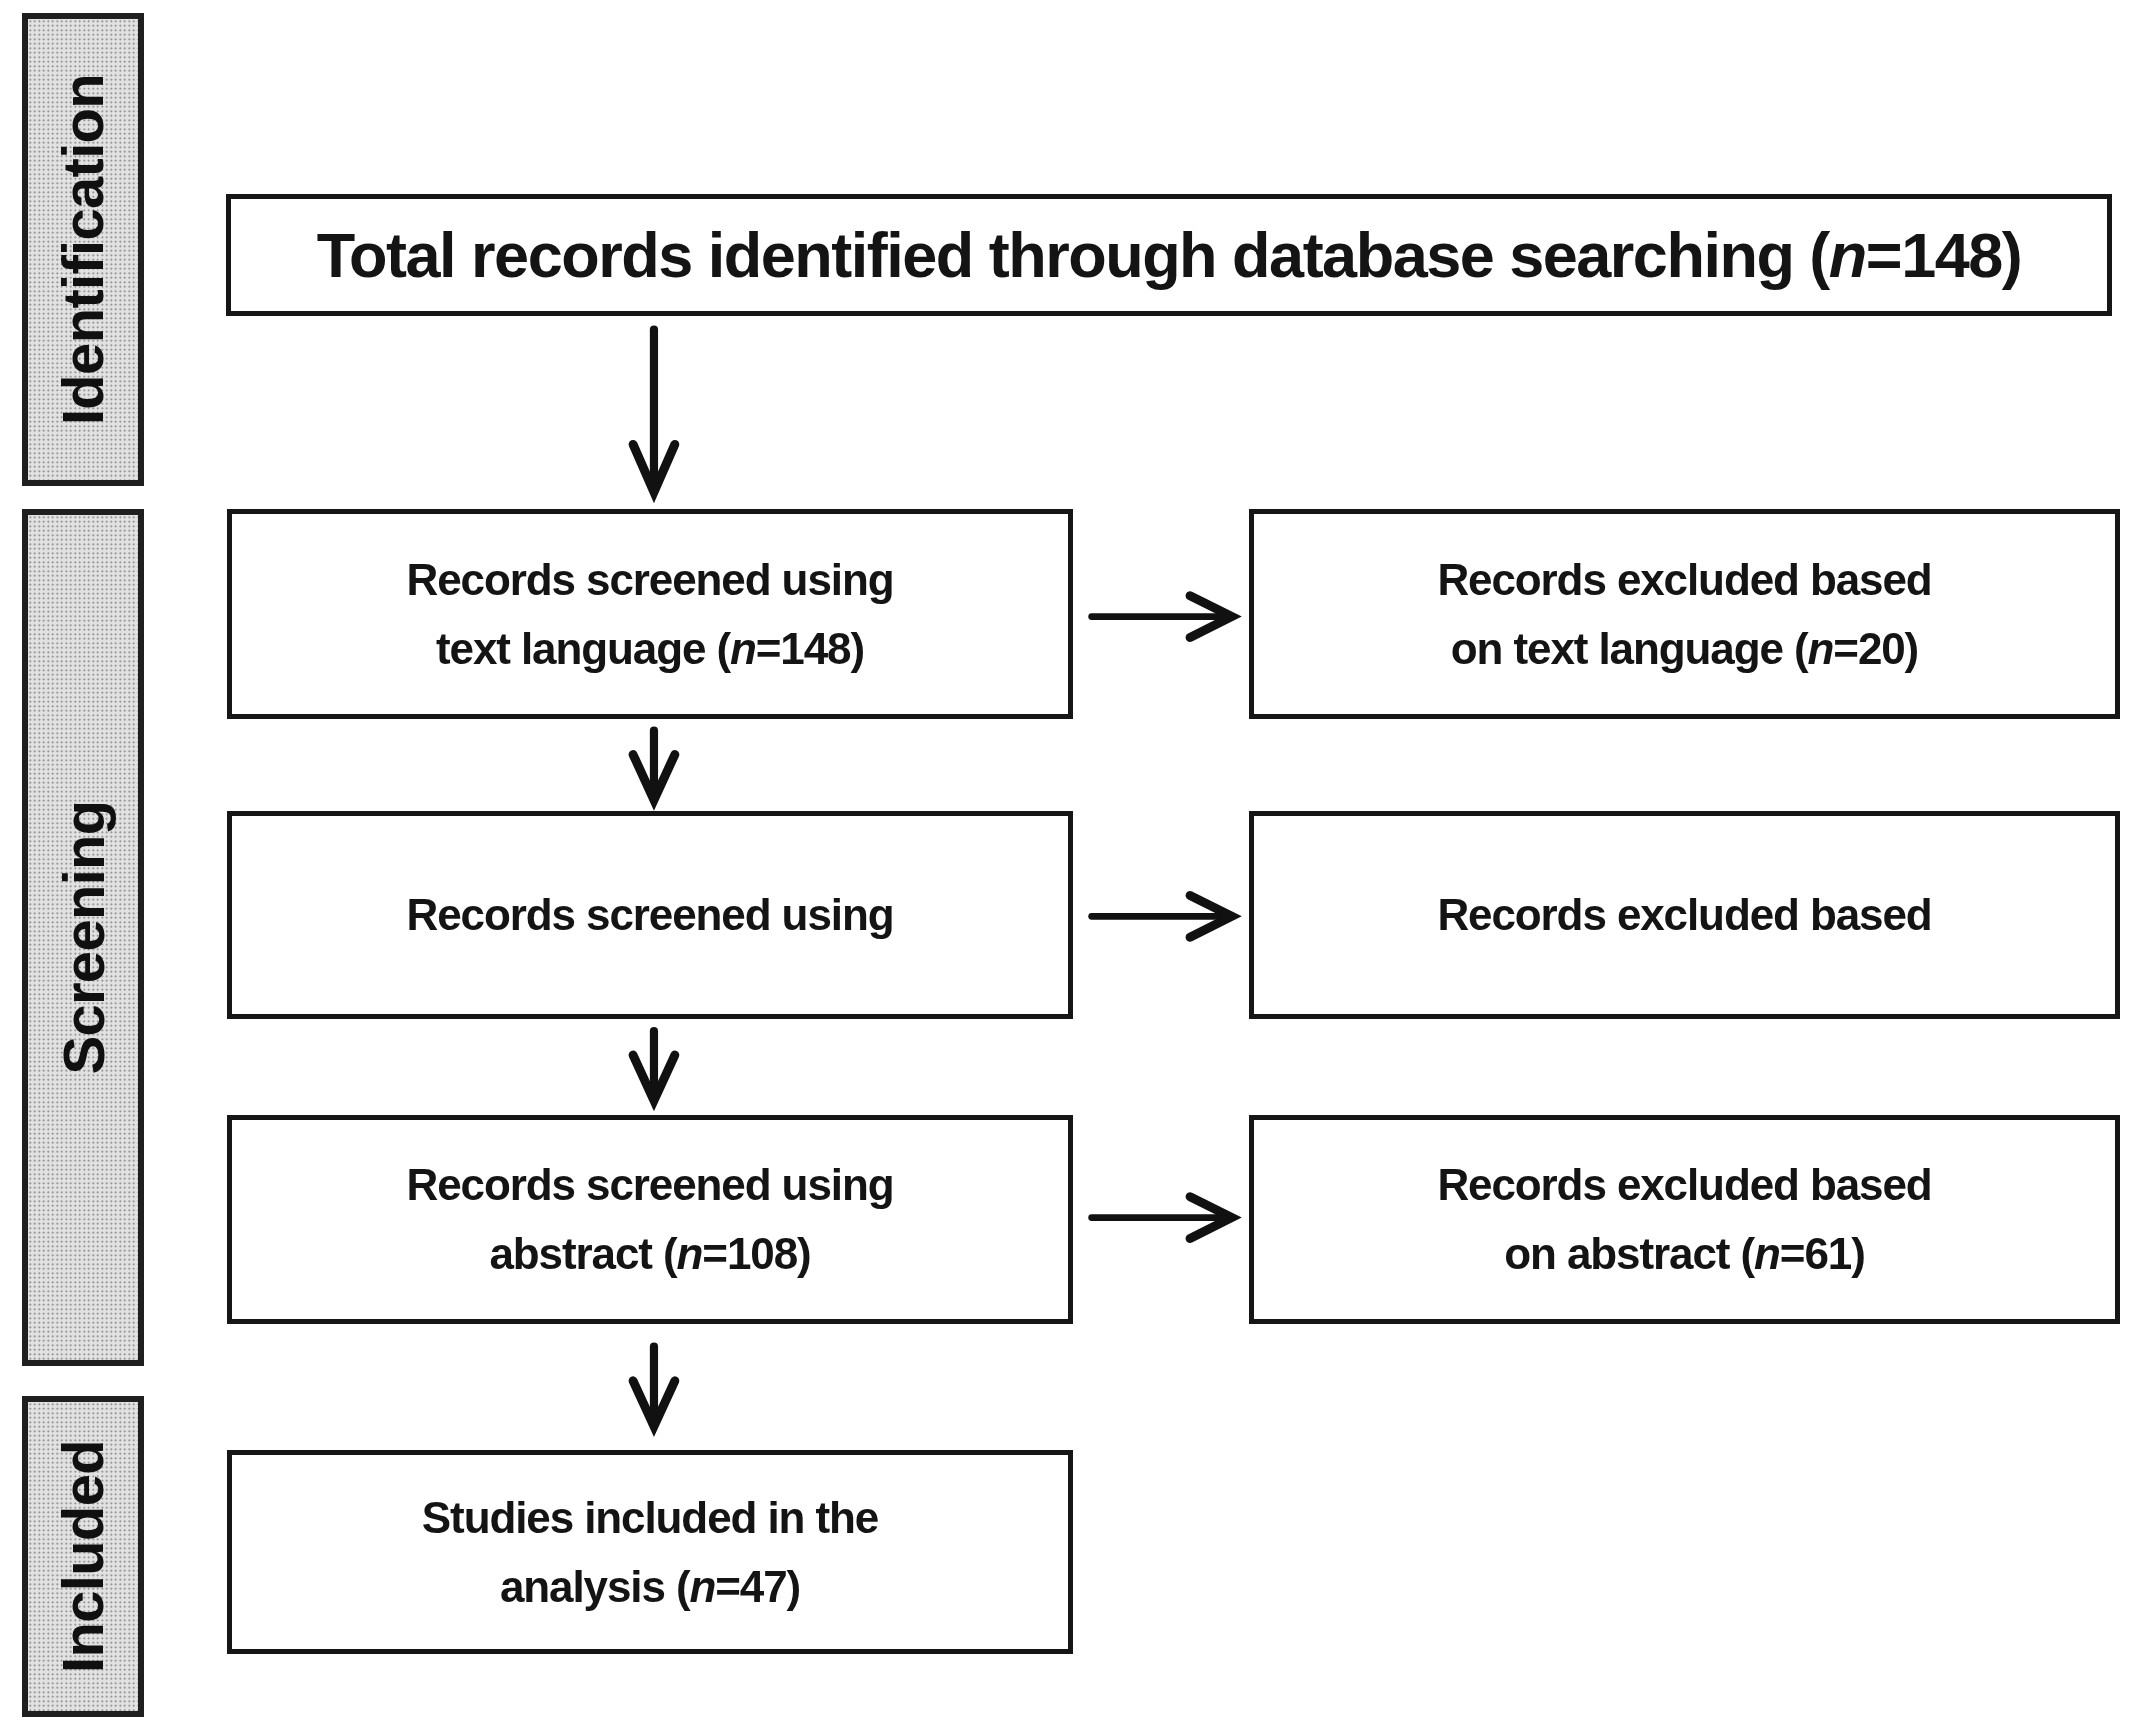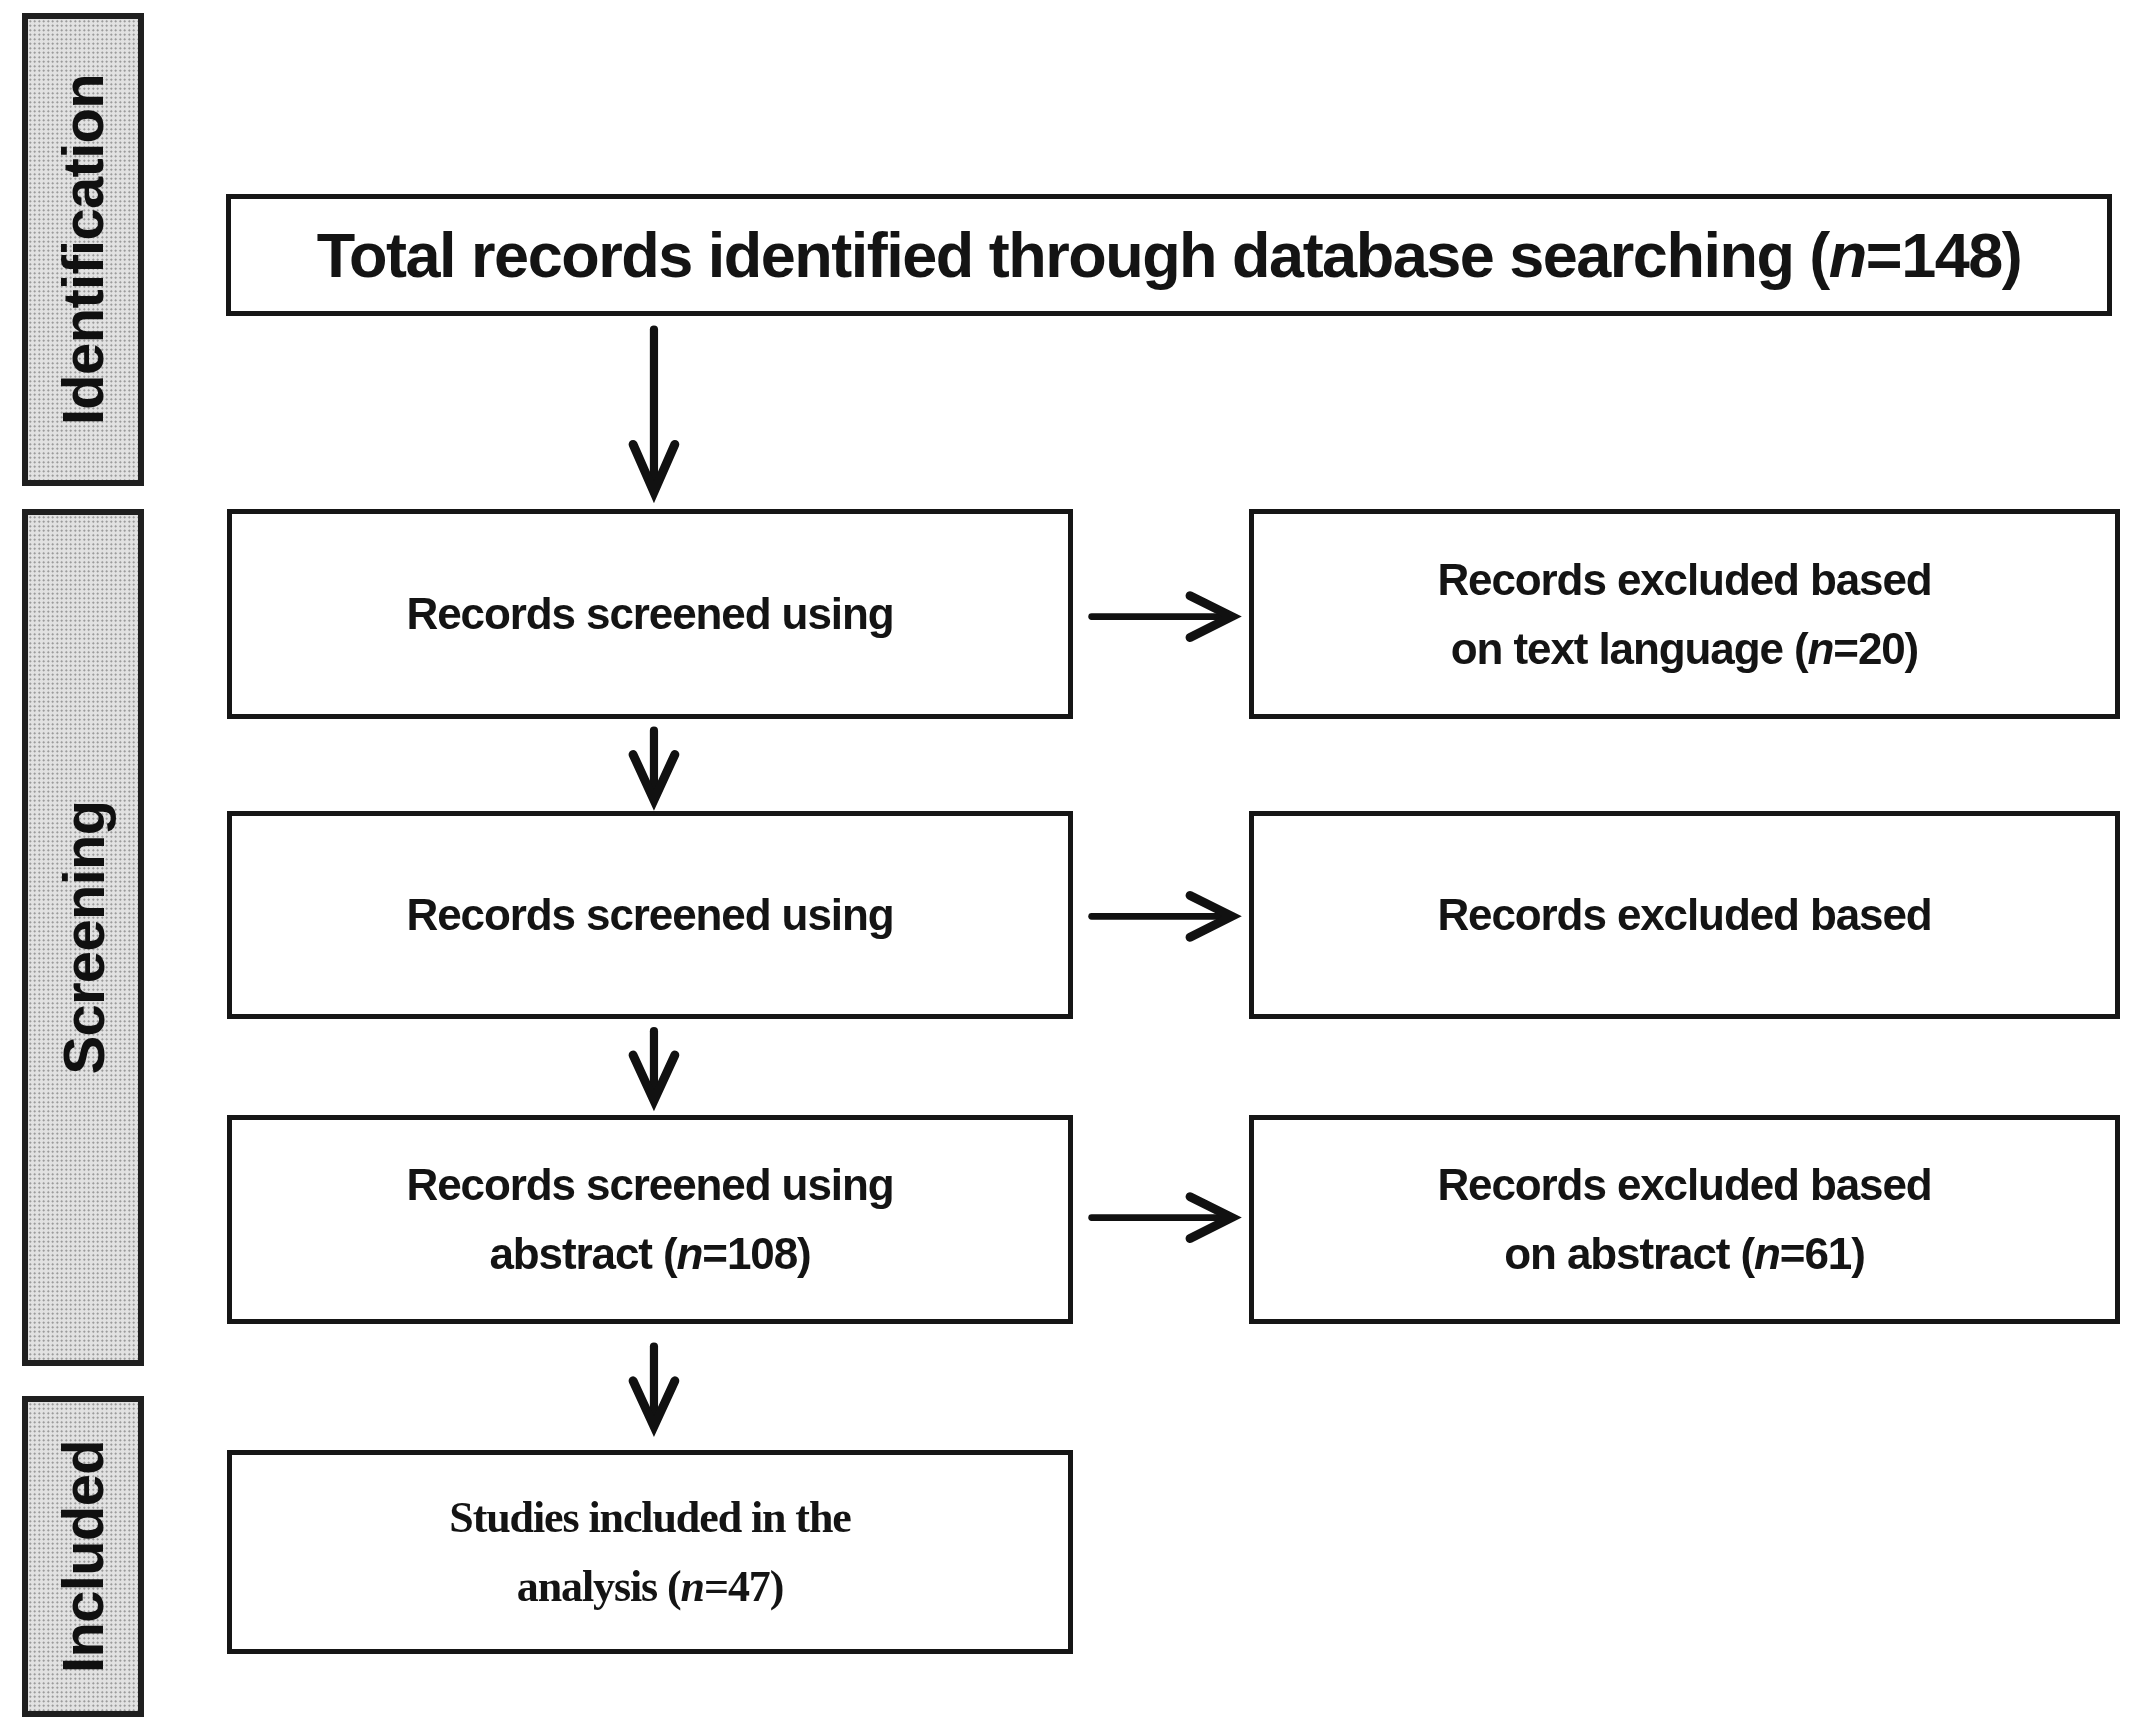--- a/index.html
+++ b/index.html
@@ -94,20 +94,21 @@
     <span class="stage-label">Included</span>
   </div>
 
   <div class="fbox single" style="left:226px; top:194px; width:1886px; height:122px;">
 
     <div class="line"><span>Total records identified through database searching (</span><span class="nvar">n</span><span>=148)</span></div>
   </div>
 
   <div class="fbox" style="left:227px; top:509px; width:846px; height:210px;">
     <div class="line">Records screened using</div>
+    <div class="line"><span>text language (</span><span class="nvar">n</span><span>=148)</span></div>
   </div>
 
   <div class="fbox" style="left:1249px; top:509px; width:871px; height:210px;">
     <div class="line">Records excluded based</div>
     <div class="line"><span>on text language (</span><span class="nvar">n</span><span>=20)</span></div>
   </div>
 
   <div class="fbox" style="left:227px; top:811px; width:846px; height:208px;">
     <div class="line">Records screened using</div>
   </div>
@@ -119,21 +120,21 @@
   <div class="fbox" style="left:227px; top:1115px; width:846px; height:209px;">
     <div class="line">Records screened using</div>
     <div class="line"><span>abstract (</span><span class="nvar">n</span><span>=108)</span></div>
   </div>
 
   <div class="fbox" style="left:1249px; top:1115px; width:871px; height:209px;">
     <div class="line">Records excluded based</div>
     <div class="line"><span>on abstract (</span><span class="nvar">n</span><span>=61)</span></div>
   </div>
 
-  <div class="fbox" style="left:227px; top:1450px; width:846px; height:204px;font-family:Liberation Serif, serif;">
+  <div class="fbox" style="left:227px; top:1450px; width:846px; height:204px;">
     <div class="line">Studies included in the</div>
     <div class="line"><span>analysis (</span><span class="nvar">n</span><span>=47)</span></div>
   </div>
 
   <svg class="arrows" viewBox="0 0 2870 2327" aria-hidden="true">
 
     <g>
       <path class="stem-v" d="M877,442 L877,648"></path>
       <path class="head" d="M849,596 L877,660 L905,596"></path>
     </g>

